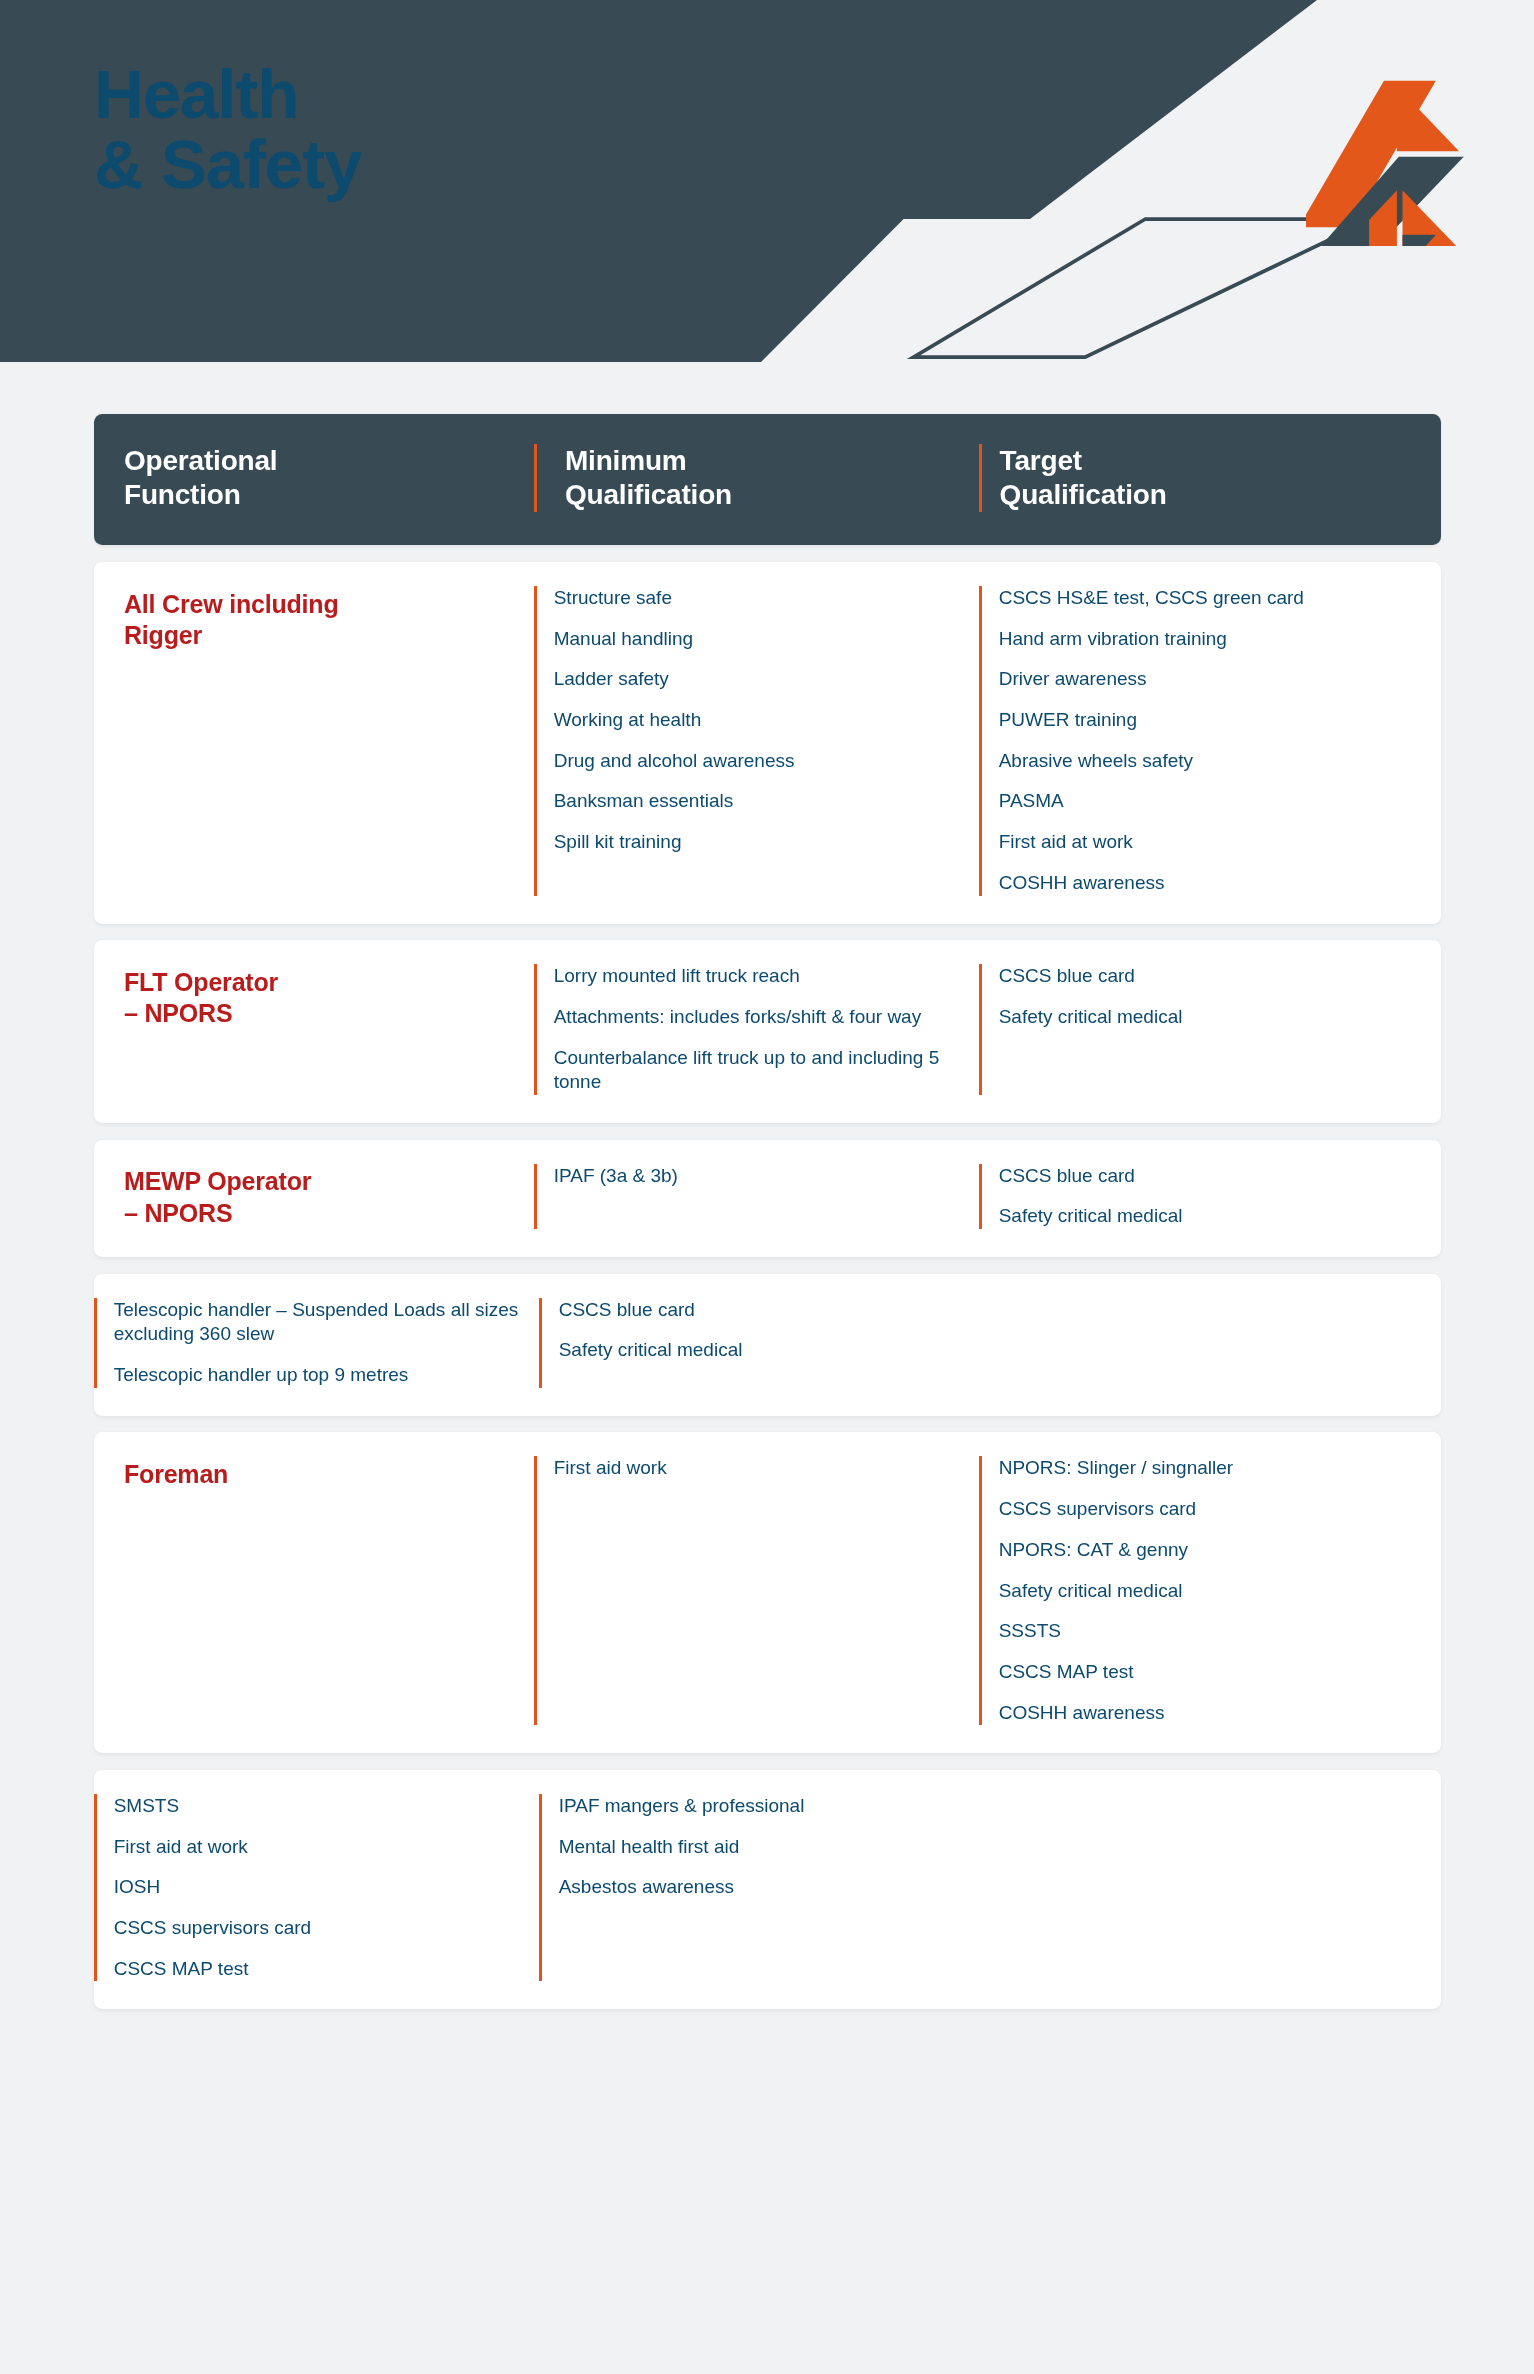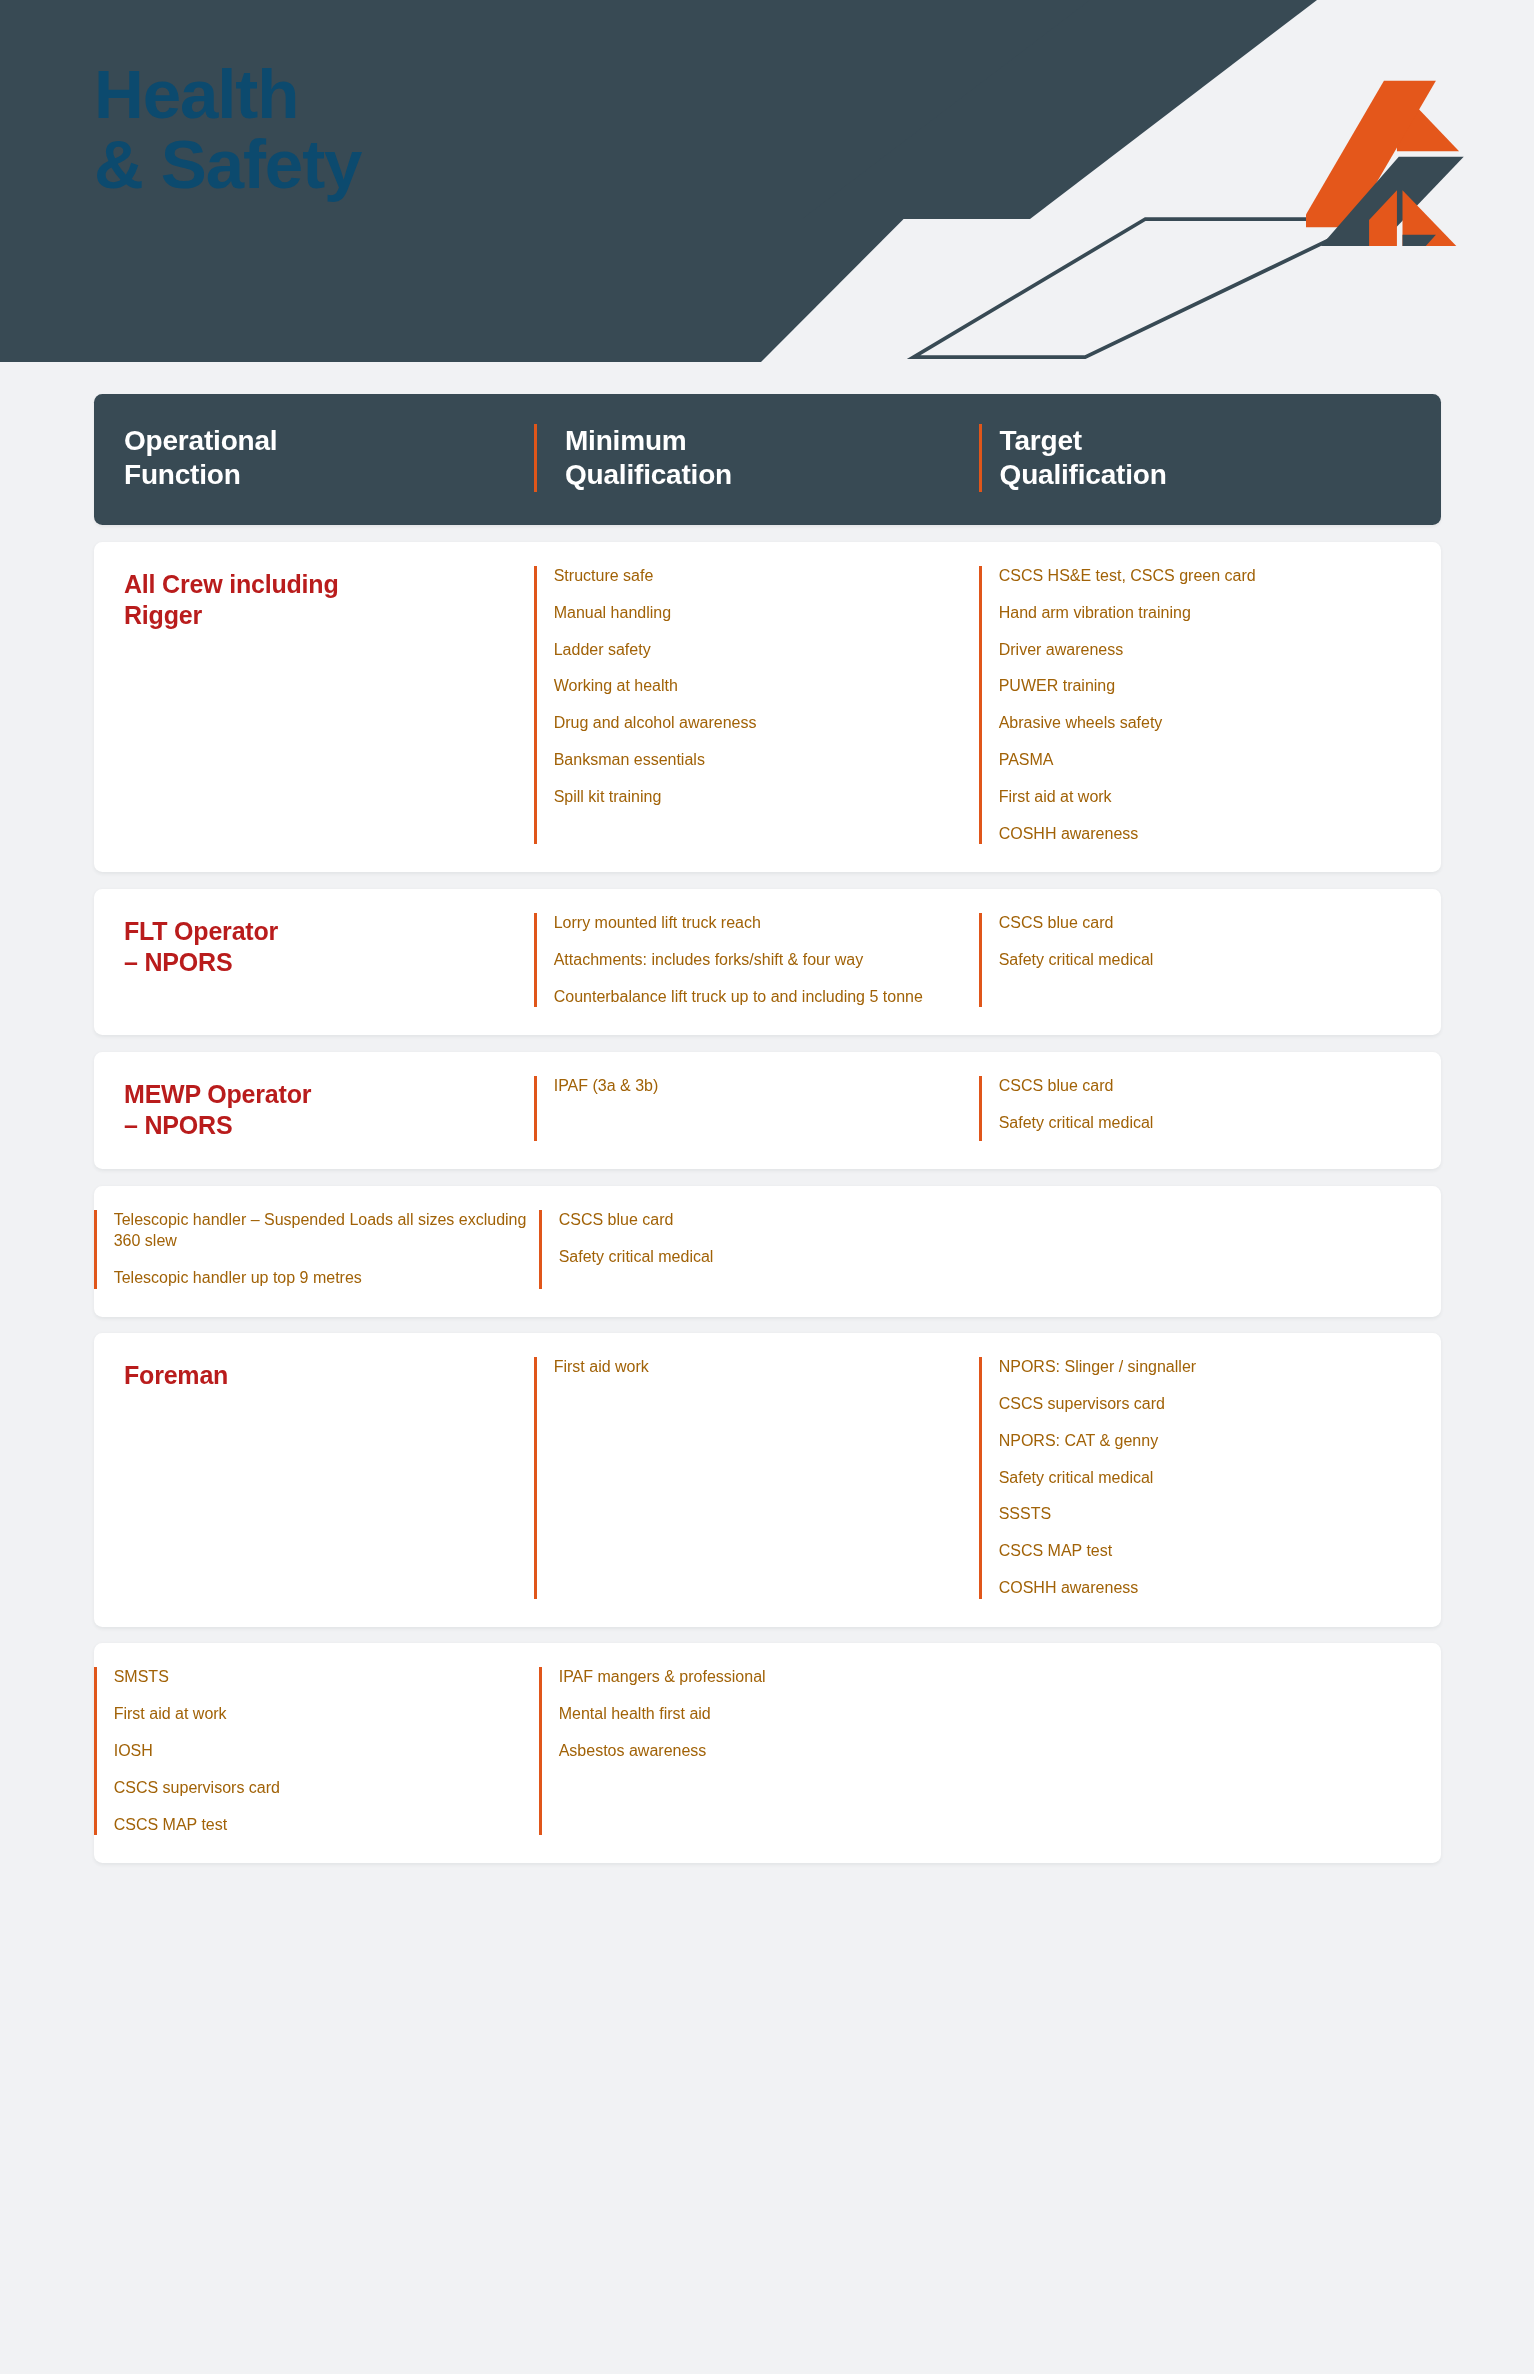--- a/index.html
+++ b/index.html
@@ -72,21 +72,21 @@
     top: 51px;
     width: 167px;
     height: 195px;
   }
   .logo svg { display: block; }
 
   
   .table {
     position: absolute;
     left: 94px;
-    top: 394px;
+    top: 414px;
     width: 1347px;
   }
 
   .thead {
     background: #384a54;
     border-radius: 8.3px;
     padding: 30px 0 33px 0;
     display: flex;
     box-shadow: 0 1.9px 2.8px rgba(0,0,0,0.05);
   }
@@ -117,22 +117,22 @@
     font-size: 25px;
     font-weight: 700;
     line-height: 1.25;
     letter-spacing: -0.2px;
     white-space: pre-line;
     padding-top: 2.8px;
   }
   .td-list {
     padding-left: 16.7px;
     border-left: 3.7px solid #e0561a;
-    color: #a16207;
-    font-size: 16px;
+    color: #0c4a6e;
+    font-size: 19px;
     line-height: 1.3;
   }
   .td-min  { flex: 0 0 445px; }
   .td-tgt  { flex: 1 1 auto; }
   .li {
     margin-bottom: 16px;
   }
   .li:last-child { margin-bottom: 0; }
 </style>
 </head>

